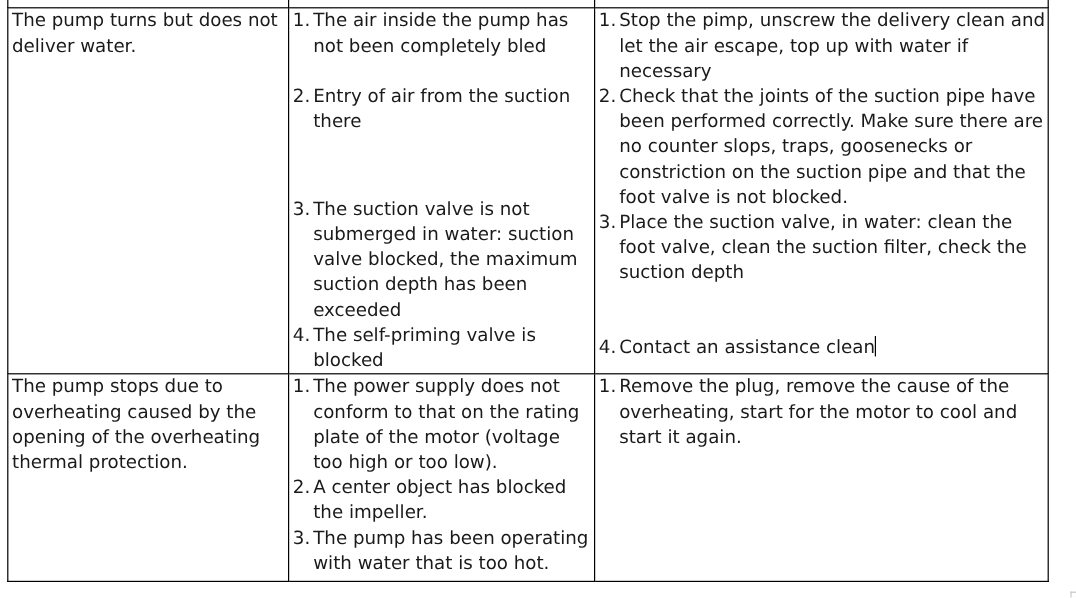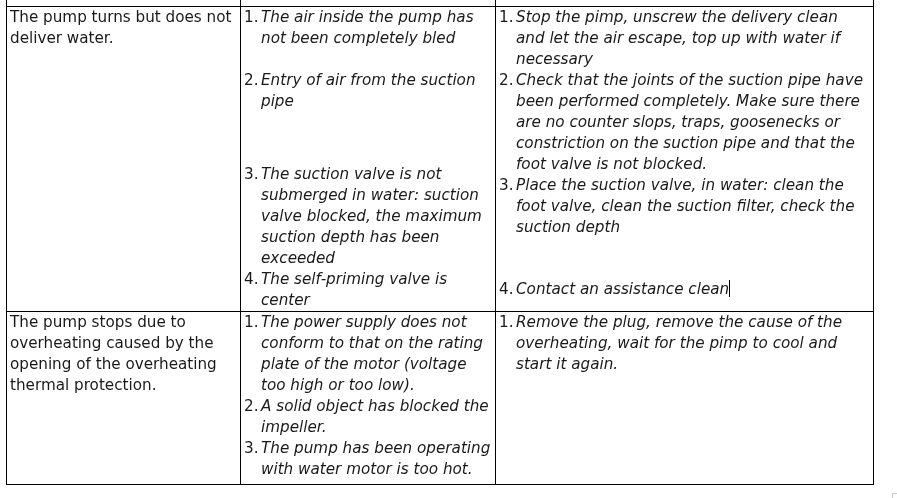--- a/index.html
+++ b/index.html
@@ -7,21 +7,21 @@
          font-family: "DejaVu Sans", sans-serif; font-size: 15.2px; color: #1a1a1a; }
   .tbl { position: absolute; left: 6px; top: -14px; border-collapse: collapse; table-layout: fixed; }
   .tbl td { border: 1px solid #000; vertical-align: top; padding: 0 2px 0 3px; line-height: 21px; margin-top: 14px; }
   .c1 { width: 234px; }
   .c2 { width: 255px; }
   .c3 { width: 378px; }
   .hdr td { height: 19px; }
   ol { margin: 0; padding: 0; list-style: none; }
   li { display: flex; margin: 0; }
   li .num { width: 17px; flex: 0 0 17px; }
-  li .txt { flex: 1; font-style: italic; }
+  li .txt { flex: 1; }
   .cursor { display: inline-block; width: 1px; height: 17px; background: #000; vertical-align: -3px; }
   .corner { position: absolute; left: 892px; top: 493px; width: 6px; height: 6px;
             border-left: 1px solid #c8c8c8; border-top: 1px solid #c8c8c8; }
 </style>
 </head>
 <body>
 
 <table class="tbl">
   <colgroup>
       <col class="c1">
@@ -39,41 +39,41 @@
       <div>The pump turns but does not deliver water.</div>
     </td>
     <td>
       <ol>
         <li>
               <span class="num">1.</span>
               <span class="txt">The air inside the pump has not been completely bled</span>
             </li>
         <li style="margin-top:21px">
               <span class="num">2.</span>
-              <span class="txt">Entry of air from the suction pipe</span>
+              <span class="txt">Entry of air from the suction there</span>
             </li>
         <li style="margin-top:52px">
               <span class="num">3.</span>
               <span class="txt">The suction valve is not submerged in water: suction valve blocked, the maximum suction depth has been exceeded</span>
             </li>
         <li>
               <span class="num">4.</span>
-              <span class="txt">The self-priming valve is center</span>
+              <span class="txt">The self-priming valve is blocked</span>
             </li>
       </ol>
     </td>
     <td>
       <ol>
         <li>
               <span class="num">1.</span>
               <span class="txt">Stop the pimp, unscrew the delivery clean and let the air escape, top up with water if necessary</span>
             </li>
         <li>
               <span class="num">2.</span>
-              <span class="txt">Check that the joints of the suction pipe have been performed completely. Make sure there are no counter slops, traps, goosenecks or constriction on the suction pipe and that the foot valve is not blocked.</span>
+              <span class="txt">Check that the joints of the suction pipe have been performed correctly. Make sure there are no counter slops, traps, goosenecks or constriction on the suction pipe and that the foot valve is not blocked.</span>
             </li>
         <li>
               <span class="num">3.</span>
               <span class="txt">Place the suction valve, in water: clean the foot valve, clean the suction filter, check the suction depth</span>
             </li>
         <li style="margin-top:41px">
               <span class="num">4.</span>
               <span class="txt"><span>Contact an assistance clean</span><span class="cursor"></span></span>
             </li>
       </ol>
@@ -84,32 +84,32 @@
       <div>The pump stops due to overheating caused by the opening of the overheating thermal protection.</div>
     </td>
     <td>
       <ol>
         <li>
               <span class="num">1.</span>
               <span class="txt">The power supply does not conform to that on the rating plate of the motor (voltage too high or too low).</span>
             </li>
         <li>
               <span class="num">2.</span>
-              <span class="txt">A solid object has blocked the impeller.</span>
+              <span class="txt">A center object has blocked the impeller.</span>
             </li>
         <li>
               <span class="num">3.</span>
-              <span class="txt">The pump has been operating with water motor is too hot.</span>
+              <span class="txt">The pump has been operating with water that is too hot.</span>
             </li>
       </ol>
     </td>
     <td>
       <ol>
         <li>
               <span class="num">1.</span>
-              <span class="txt">Remove the plug, remove the cause of the overheating, wait for the pimp to cool and start it again.</span>
+              <span class="txt">Remove the plug, remove the cause of the overheating, start for the motor to cool and start it again.</span>
             </li>
       </ol>
     </td>
   </tr>
 </tbody>
   </table>
 <div class="corner"></div>
 
 </body></html>

